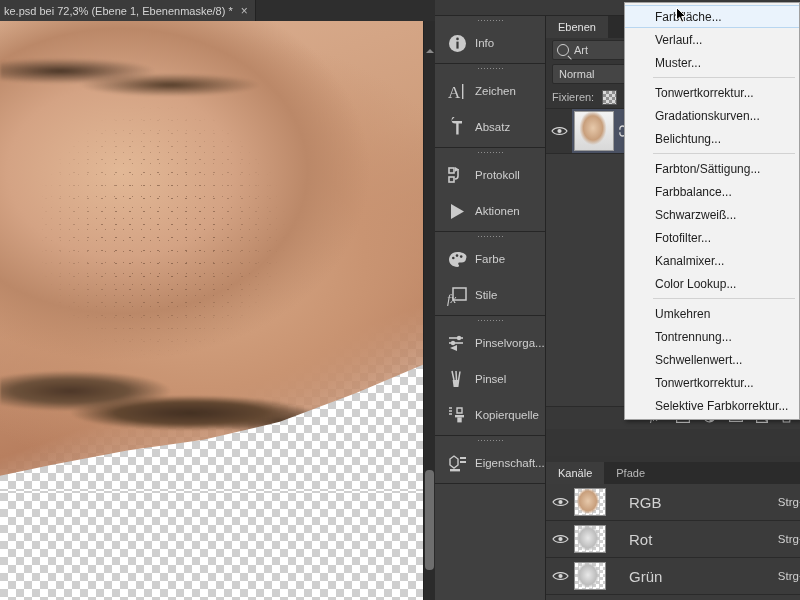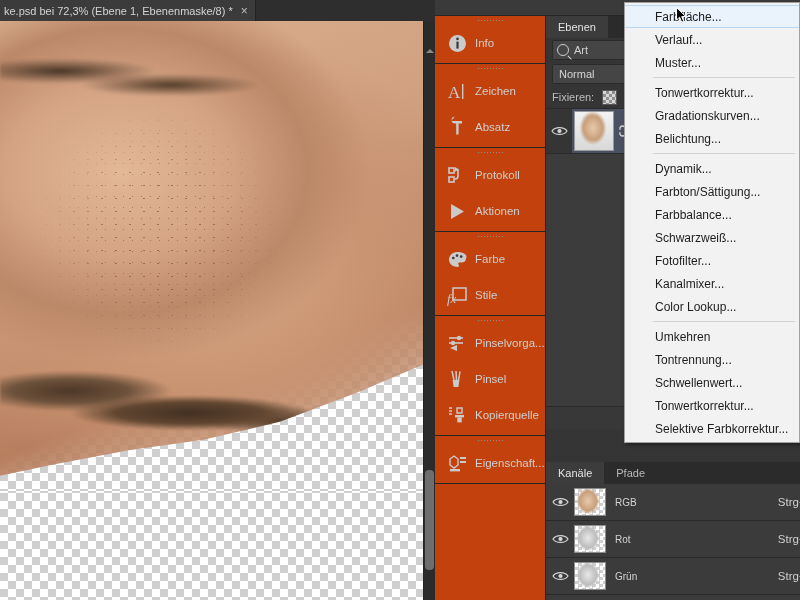--- a/index.html
+++ b/index.html
@@ -58,21 +58,21 @@
      background-image:radial-gradient(#6d4a35 0.7px, transparent 0.8px),radial-gradient(#5c3d2b 0.6px, transparent 0.7px);
      background-size:9px 11px, 14px 13px;background-position:0 0, 5px 7px;
      -webkit-mask-image:radial-gradient(ellipse 170px 170px at 140px 150px,#000 30%,transparent 75%);
      mask-image:radial-gradient(ellipse 170px 170px at 140px 150px,#000 30%,transparent 75%);}
 
   #v-scroll{position:absolute;right:0;top:21px;width:11px;height:579px;background:#2b2b2b;border-left:1px solid #222;}
   #v-scroll .thumb{position:absolute;left:1px;top:449px;width:9px;height:100px;background:#6e6e6e;border-radius:4px;}
   #v-scroll .up-arrow{position:absolute;left:2px;top:28px;width:0;height:0;border-left:4px solid transparent;border-right:4px solid transparent;border-bottom:4px solid #8a8a8a;}
 
   
-  #icon-dock{position:absolute;left:435px;top:16px;width:110px;height:584px;background:#c2410c;border-right:1px solid #242424;}
+  #icon-dock{position:absolute;left:435px;top:16px;width:110px;height:584px;background:#404040;border-right:1px solid #242424;}
   .dock-group{border-bottom:1px solid #262626;padding-bottom:2px;}
   .grip{height:9px;display:flex;align-items:center;justify-content:center;}
   .grip i{display:block;width:26px;height:4px;
     background-image:radial-gradient(#8e8e8e 40%, transparent 45%);
     background-size:3px 3px;}
   .dock-item{display:flex;align-items:center;height:36px;padding-left:9px;box-sizing:border-box;cursor:default;}
   .dock-item .ic{width:26px;height:26px;flex:0 0 26px;display:flex;align-items:center;justify-content:center;color:#c9c9c9;}
   .dock-item .lbl{font-size:11.5px;color:#cfcfcf;margin-left:5px;white-space:nowrap;}
 
   
@@ -110,21 +110,21 @@
   
   #channels-panel{position:absolute;left:0;top:446px;width:254px;height:154px;background:#353535;}
   .chan-row{height:36px;display:flex;align-items:center;border-bottom:1px solid #2a2a2a;background:#3b3b3b;}
   .chan-eye{width:28px;display:flex;align-items:center;justify-content:center;}
   .chan-thumb{width:30px;height:26px;border:1px solid #8d8d8d;overflow:hidden;position:relative;background:
       repeating-conic-gradient(#cfcfcf 0% 25%, #ffffff 0% 50%) 0 0/7px 7px;}
   .chan-thumb .cf{position:absolute;inset:0;background:
       radial-gradient(ellipse 13px 15px at 13px 12px,#e7c9ab 0%,#c89f7c 65%,rgba(180,140,110,0) 88%);}
   .chan-thumb.gray .cf{background:
       radial-gradient(ellipse 13px 15px at 13px 12px,#e8e8e8 0%,#bdbdbd 65%,rgba(180,180,180,0) 88%);}
-  .chan-name{margin-left:9px;font-size:10px;color:#d2d2d2;text-align:center;}
+  .chan-name{margin-left:23px;font-size:15px;color:#d2d2d2;text-align:center;}
   .chan-key{margin-left:auto;font-size:11.5px;color:#cfcfcf;padding-right:0;white-space:nowrap;
      position:absolute;right:-12px;}
   .chan-row{position:relative;}
 
   
   #collapse-btn{position:absolute;left:435px;top:0;width:365px;height:16px;background:#3a3a3a;
      border-bottom:1px solid #262626;display:flex;align-items:center;justify-content:flex-end;padding-right:10px;box-sizing:border-box;}
   #collapse-btn .arrows{font-size:9px;color:#b9b9b9;letter-spacing:-1px;}
 
   
@@ -465,21 +465,20 @@
 
   <div id="ctx-menu">
       <div class="mi hl">Farbfläche...</div>
       <div class="mi">Verlauf...</div>
       <div class="mi">Muster...</div>
       <div class="msep"></div>
       <div class="mi">Tonwertkorrektur...</div>
       <div class="mi">Gradationskurven...</div>
       <div class="mi">Belichtung...</div>
       <div class="msep"></div>
-      <div class="mi">Dynamik...</div>
       <div class="mi">Farbton/Sättigung...</div>
       <div class="mi">Farbbalance...</div>
       <div class="mi">Schwarzweiß...</div>
       <div class="mi">Fotofilter...</div>
       <div class="mi">Kanalmixer...</div>
       <div class="mi">Color Lookup...</div>
       <div class="msep"></div>
       <div class="mi">Umkehren</div>
       <div class="mi">Tontrennung...</div>
       <div class="mi">Schwellenwert...</div>

